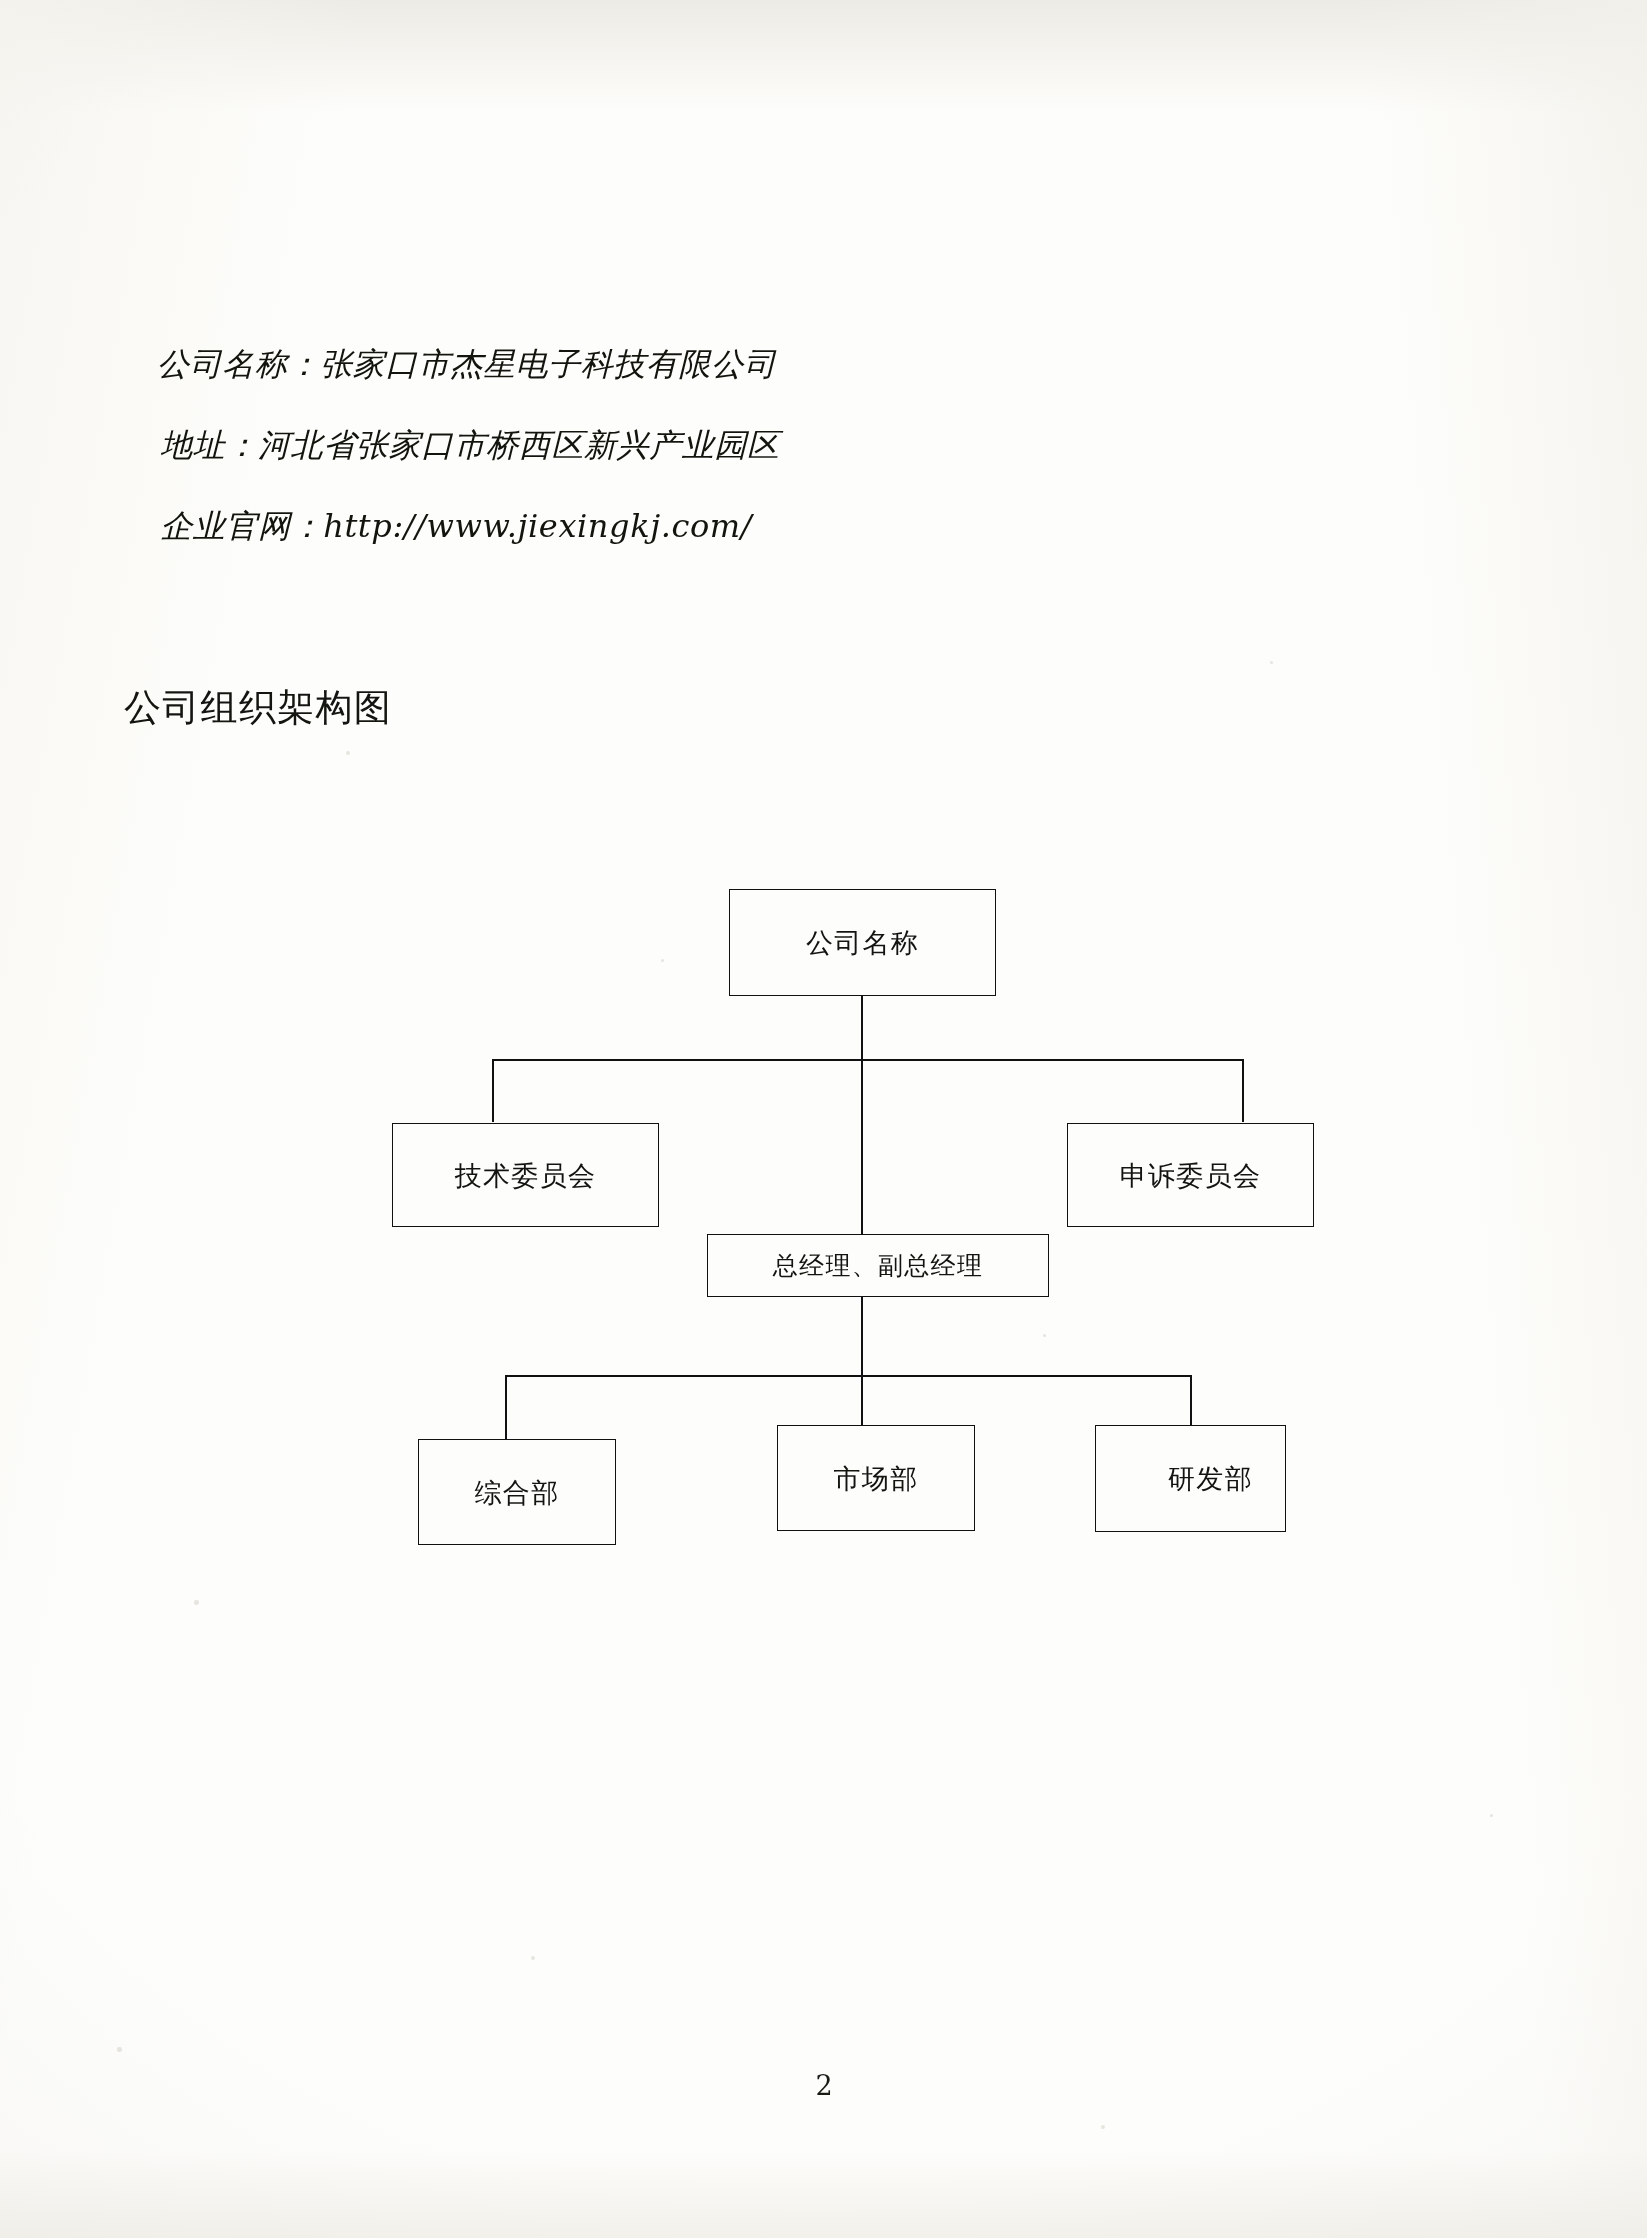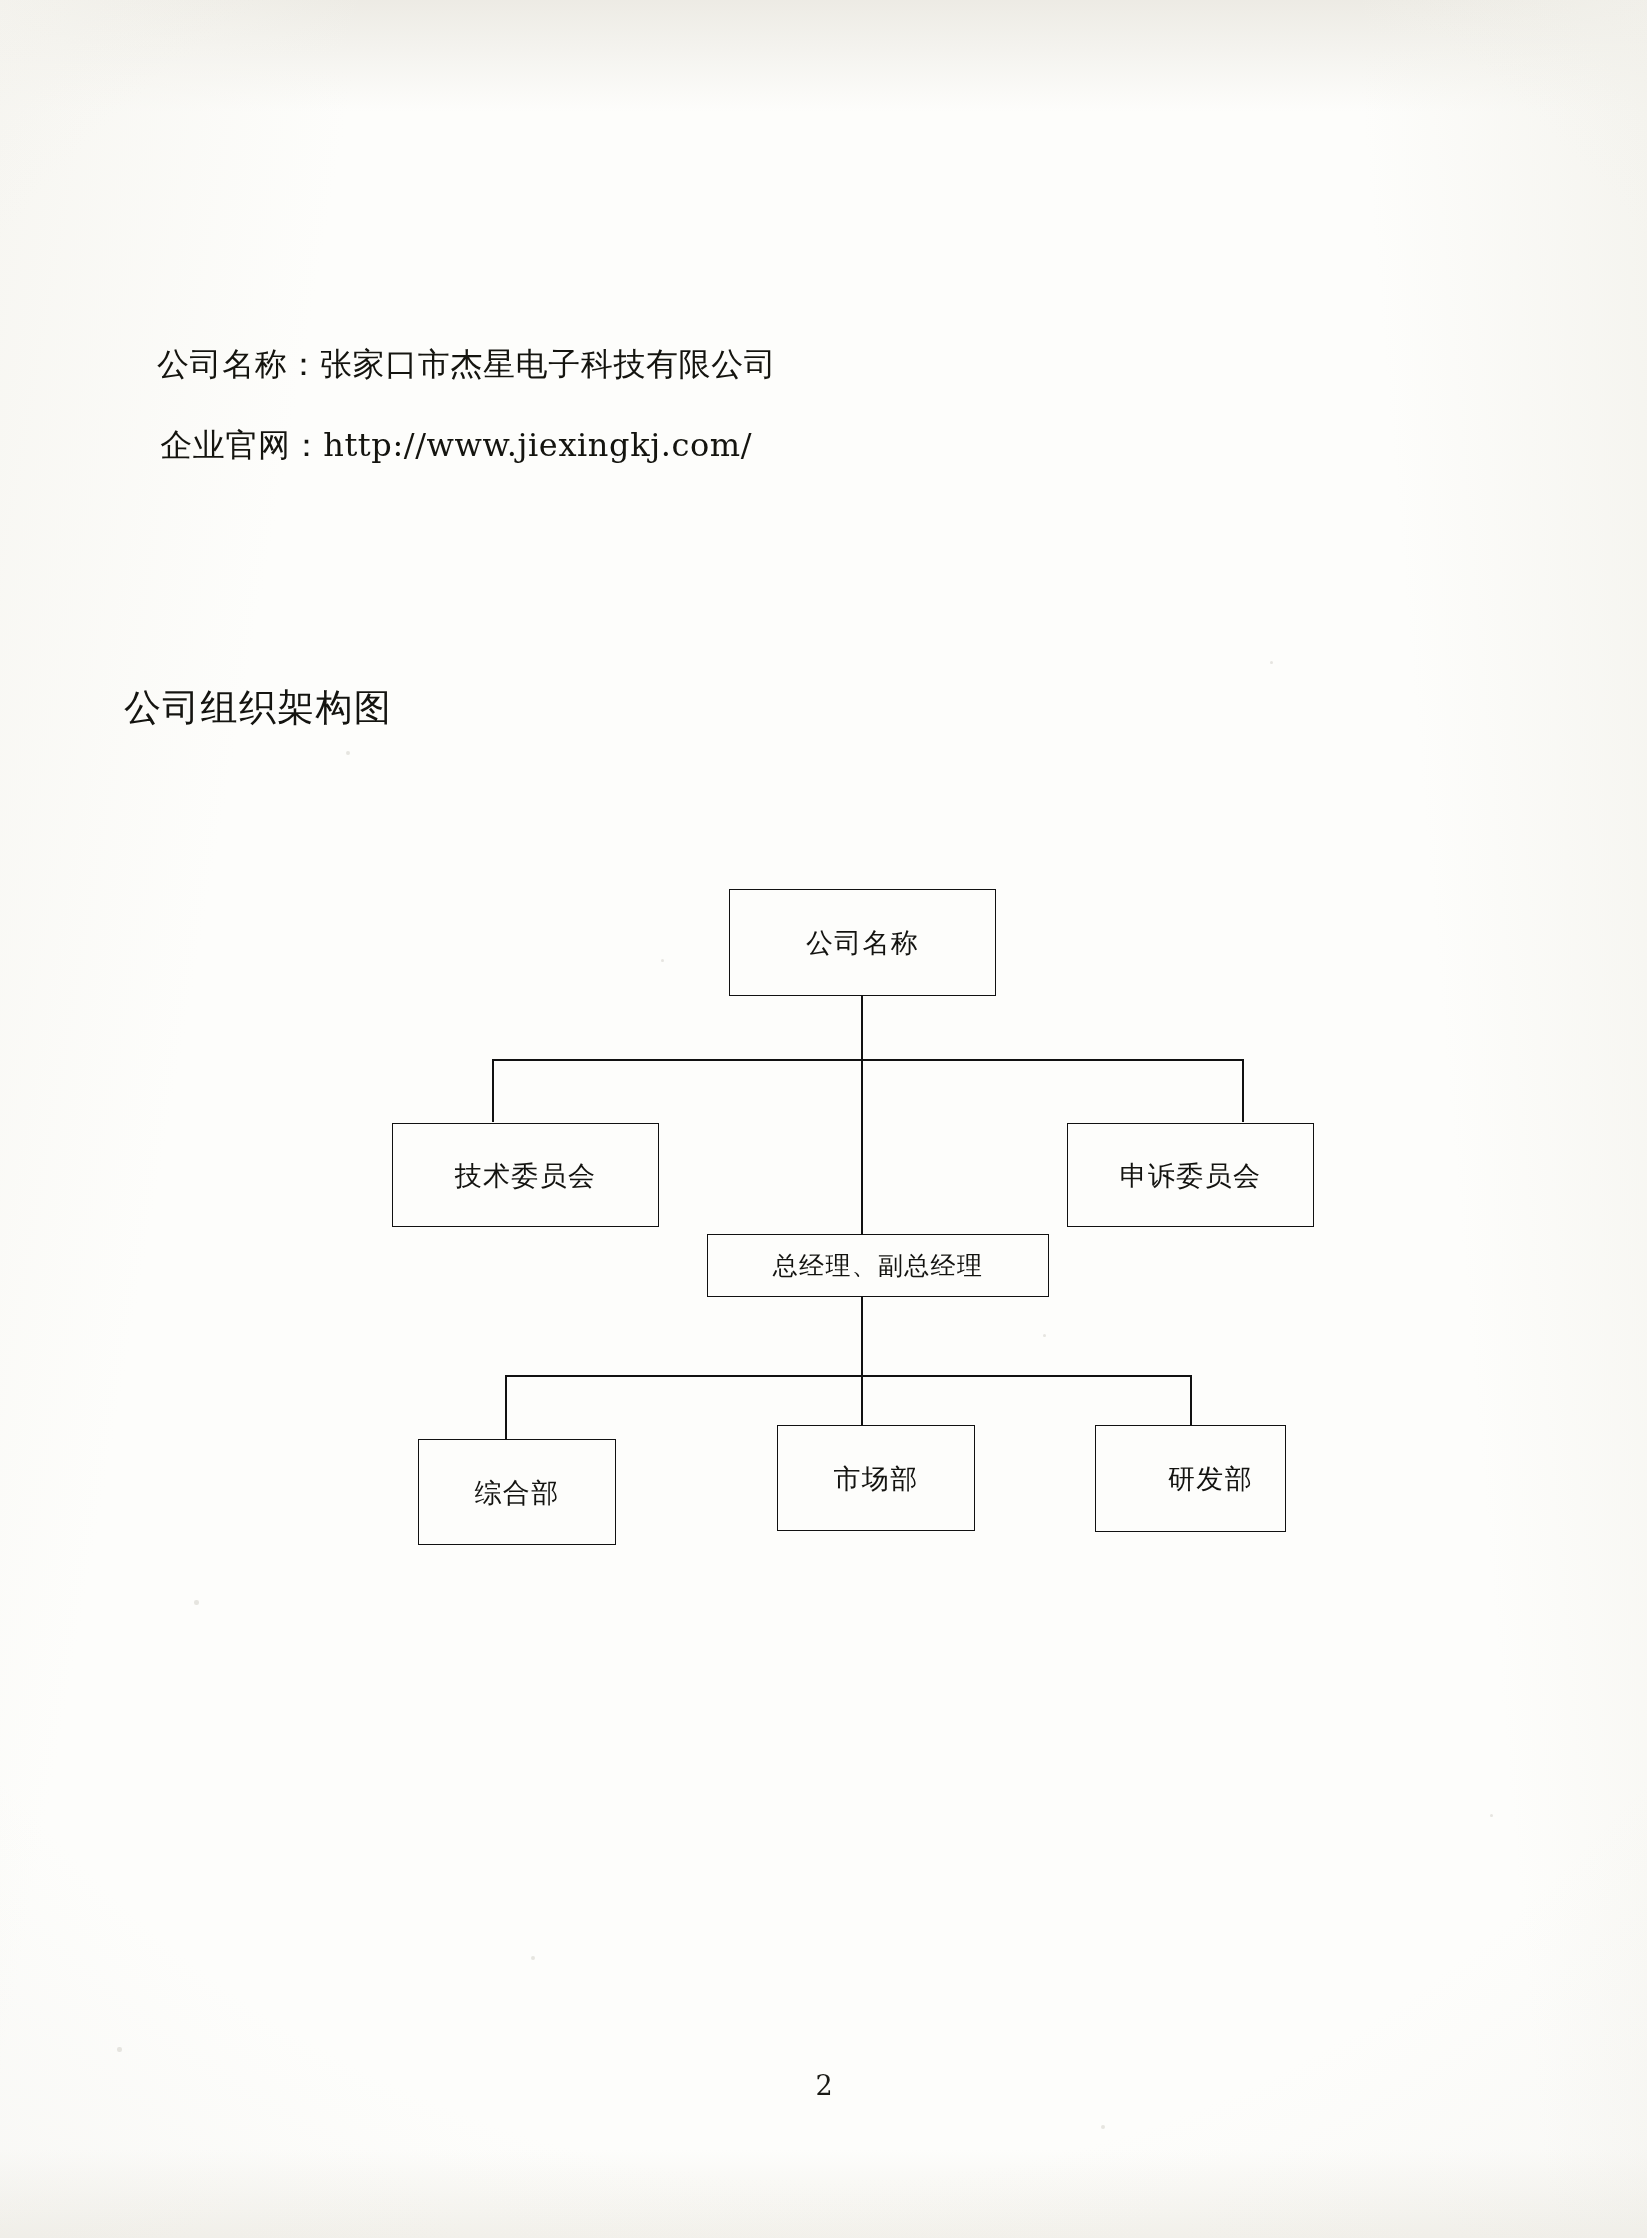--- a/index.html
+++ b/index.html
@@ -34,20 +34,21 @@
     left:157px; top:324px;
     width:1101px;
   }
   .info-line{
     font-family:"DejaVu Serif","Liberation Serif",serif;
     font-size:32px;
     line-height:81px;
     color:#14140f;
     letter-spacing:0.6px;
     white-space:nowrap;
+    font-style:italic;
   }
   .info-line.indent-a{ margin-left:0px; }
   .info-line.indent-b{ margin-left:3.2px; }
   .info-line.indent-c{ margin-left:3.2px; }
   .url-text{ font-family:"DejaVu Serif","Liberation Serif",serif; }
 
   #section-title{
     position:absolute;
     left:124px; top:683px;
     font-family:"DejaVu Serif","Liberation Serif",serif;
@@ -109,20 +110,21 @@
     <span class="speck" style="left:194px;top:1600px;width:4.5px;height:4.5px;"></span>
     <span class="speck" style="left:1270px;top:661px;width:3.2px;height:3.2px;"></span>
     <span class="speck" style="left:531px;top:1956px;width:3.9px;height:3.9px;"></span>
     <span class="speck" style="left:1101px;top:2125px;width:3.9px;height:3.9px;"></span>
     <span class="speck" style="left:117px;top:2047px;width:4.5px;height:4.5px;"></span>
     <span class="speck" style="left:1490px;top:1814px;width:3.2px;height:3.2px;"></span>
   </div>
 
   <div id="text-block">
     <div class="info-line indent-a">公司名称：张家口市杰星电子科技有限公司</div>
+    <div class="info-line indent-b">地址：河北省张家口市桥西区新兴产业园区</div>
     <div class="info-line indent-c url-text">企业官网：http://www.jiexingkj.com/</div>
   </div>
 
   <div id="section-title">公司组织架构图</div>
 
   <div id="org-chart">
 
     <div class="connector conn-v" style="left:861px;top:996px;height:63px;"></div>
     <div class="connector conn-h" style="left:492px;top:1059px;width:751px;"></div>
     <div class="connector conn-v" style="left:492px;top:1059px;height:63px;"></div>

